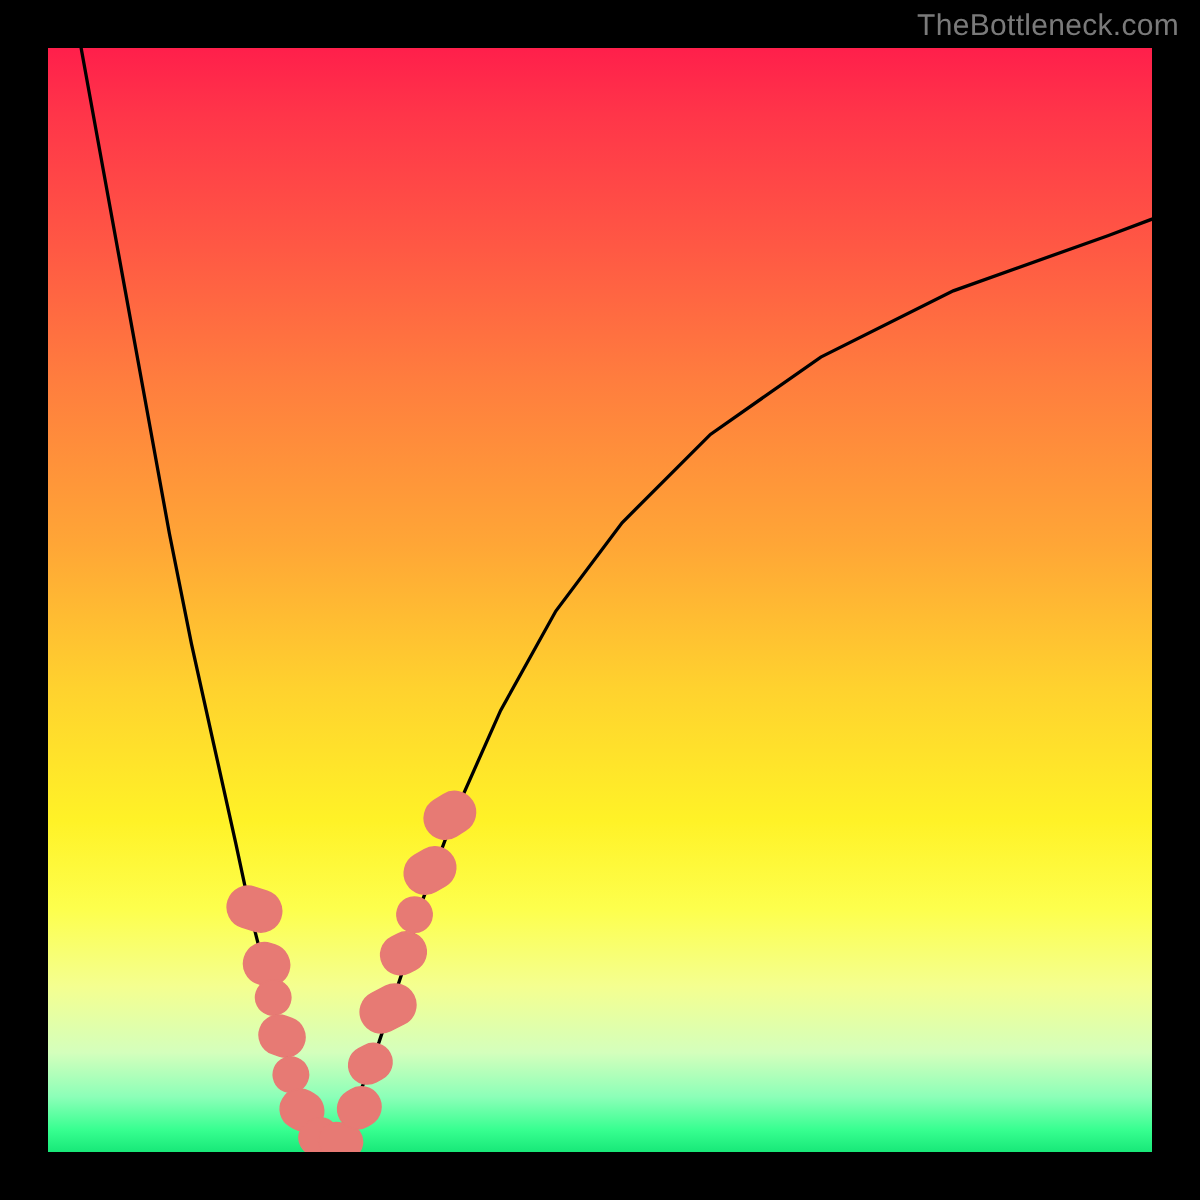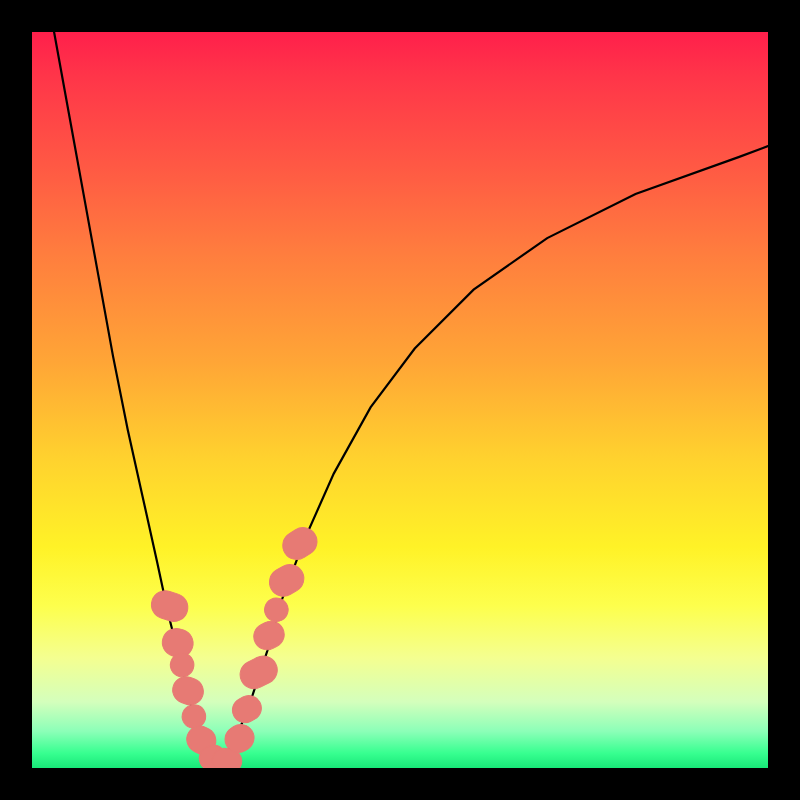--- a/index.html
+++ b/index.html
@@ -99,13 +99,14 @@
           <rect x="-12.51" y="-14.72" width="25.02" height="29.44" rx="12.51" ry="12.51" class="marker" transform="translate(214.91,677.12) rotate(62)"></rect>
           <rect x="-13.98" y="-19.14" width="27.97" height="38.27" rx="13.98" ry="13.98" class="marker" transform="translate(226.69,640.32) rotate(63)"></rect>
           <rect x="-13.25" y="-15.46" width="26.50" height="30.91" rx="13.25" ry="13.25" class="marker" transform="translate(236.99,603.52) rotate(63)"></rect>
           <rect x="-11.78" y="-11.78" width="23.55" height="23.55" rx="11.78" ry="11.78" class="marker" transform="translate(244.35,577.76) rotate(62)"></rect>
           <rect x="-13.98" y="-17.66" width="27.97" height="35.33" rx="13.98" ry="13.98" class="marker" transform="translate(254.66,548.32) rotate(60)"></rect>
           <rect x="-13.98" y="-17.66" width="27.97" height="35.33" rx="13.98" ry="13.98" class="marker" transform="translate(267.90,511.52) rotate(58)"></rect>
         </g>
     </svg>
   </div>
 
+  <div class="watermark">TheBottleneck.com</div>
 </div>
 
 </body></html>

